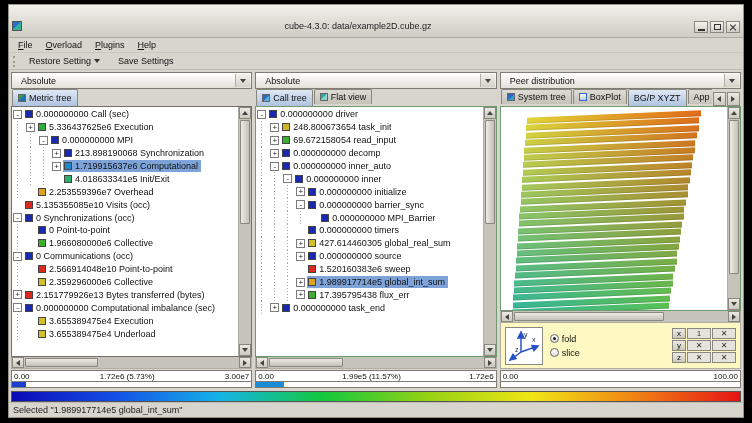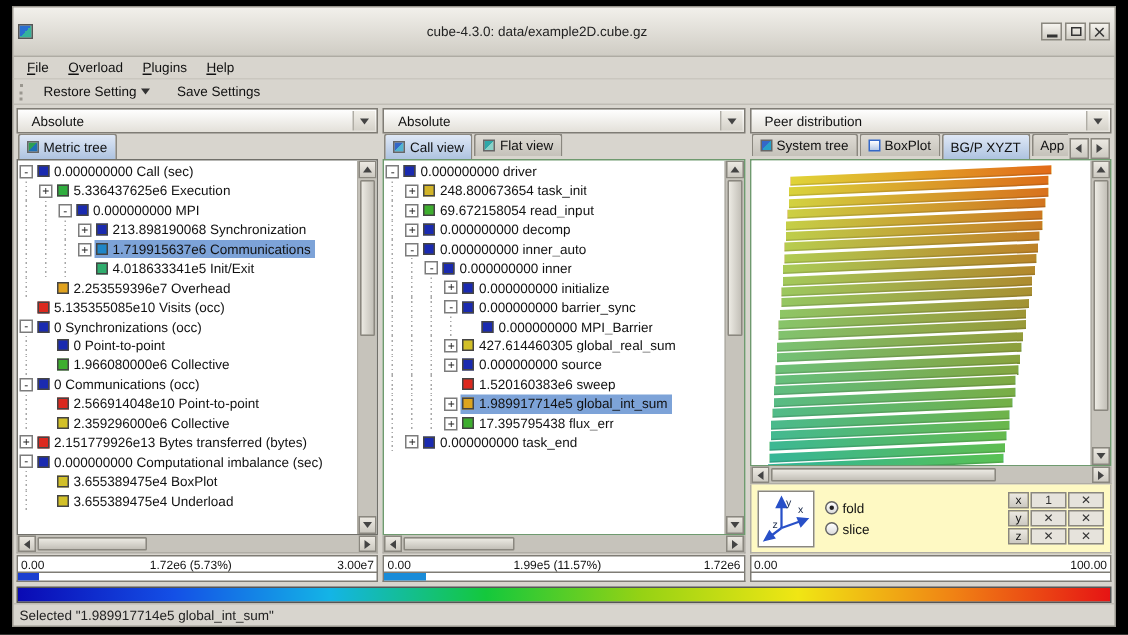--- a/index.html
+++ b/index.html
@@ -3,21 +3,21 @@
 <meta charset="utf-8">
 <style>
   *{box-sizing:border-box;margin:0;padding:0}
   html,body{width:752px;height:423px;background:#000;overflow:hidden;
     font-family:"Liberation Sans","DejaVu Sans",sans-serif;font-size:9px;color:#111}
   .window{position:absolute;left:8px;top:4px;width:736px;height:414px;background:#d8d5ce;
     border:1px solid #97948c;display:flex;flex-direction:column;overflow:hidden}
 
   
   .titlebar{height:30px;flex:none;background:linear-gradient(#f2f0eb,#cfccc4);border-bottom:1px solid #aeaba3;
-    display:flex;align-items:center;padding:16px 3px;gap:3px}
+    display:flex;padding:16px 3px;gap:3px}
   .app-icon{width:10px;height:10px;flex:none;background:linear-gradient(135deg,#2a6fd0 50%,#35b39a 50%);border:1px solid #555}
   .title{flex:1;text-align:center;color:#222}
   .win-btns{display:flex;gap:2px}
   .win-btn{width:14px;height:12px;border:1px solid #8a877f;background:linear-gradient(#f6f4ef,#cfccc4);
     display:flex;align-items:center;justify-content:center;position:relative}
   .glyph-min{width:7px;height:2px;background:#333;margin-top:6px}
   .glyph-max{width:7px;height:6px;border:1px solid #333}
   .glyph-close{position:relative;width:8px;height:8px}
   .glyph-close::before,.glyph-close::after{content:"";position:absolute;left:0;top:3.5px;width:8px;height:1.3px;background:#333}
   .glyph-close::before{transform:rotate(45deg)}.glyph-close::after{transform:rotate(-45deg)}
@@ -201,21 +201,21 @@
                 <span class="row-text">213.898190068 Synchronization</span>
               </span>
             </div>
             <div class="tree-row selected">
               <span class="guide"></span>
               <span class="guide"></span>
               <span class="guide"></span>
               <span class="expander">+</span>
               <span class="row-body">
                 <span class="sev-icon" style="background: rgb(31, 134, 200);"></span>
-                <span class="row-text">1.719915637e6 Communications</span>
+                <span class="row-text">1.719915637e6 Computational</span>
               </span>
             </div>
             <div class="tree-row">
               <span class="guide"></span>
               <span class="guide"></span>
               <span class="guide"></span>
               <span class="expander none"></span>
               <span class="row-body">
                 <span class="sev-icon" style="background: rgb(47, 174, 110);"></span>
                 <span class="row-text">4.018633341e5 Init/Exit</span>
@@ -294,21 +294,21 @@
               <span class="row-body">
                 <span class="sev-icon" style="background: rgb(26, 42, 176);"></span>
                 <span class="row-text">0.000000000 Computational imbalance (sec)</span>
               </span>
             </div>
             <div class="tree-row">
               <span class="guide"></span>
               <span class="expander none"></span>
               <span class="row-body">
                 <span class="sev-icon" style="background: rgb(210, 192, 40);"></span>
-                <span class="row-text">3.655389475e4 BoxPlot</span>
+                <span class="row-text">3.655389475e4 Execution</span>
               </span>
             </div>
             <div class="tree-row">
               <span class="guide"></span>
               <span class="expander none"></span>
               <span class="row-body">
                 <span class="sev-icon" style="background: rgb(210, 192, 40);"></span>
                 <span class="row-text">3.655389475e4 Underload</span>
               </span>
             </div>
@@ -352,21 +352,21 @@
       <div class="combo">
         <span>Absolute</span>
         <span class="combo-arrow">
             <span class="tri-down"></span>
           </span>
       </div>
       <div class="tabbar">
           <div class="tabs" id="tabs-call">
             <div class="tab active">
               <span class="tab-icon icon-call"></span>
-              <span>Call view</span>
+              <span>Call tree</span>
             </div>
             <div class="tab">
               <span class="tab-icon icon-flat"></span>
               <span>Flat view</span>
             </div>
           </div>
         </div>
       <div class="content-wrap">
         <div class="tree" id="tree-call">
             <div class="tree-row">
@@ -439,20 +439,30 @@
             </div>
             <div class="tree-row">
               <span class="guide"></span>
               <span class="guide"></span>
               <span class="guide"></span>
               <span class="guide"></span>
               <span class="expander none"></span>
               <span class="row-body">
                 <span class="sev-icon" style="background: rgb(26, 42, 176);"></span>
                 <span class="row-text">0.000000000 MPI_Barrier</span>
+              </span>
+            </div>
+            <div class="tree-row">
+              <span class="guide"></span>
+              <span class="guide"></span>
+              <span class="guide"></span>
+              <span class="expander none"></span>
+              <span class="row-body">
+                <span class="sev-icon" style="background: rgb(26, 42, 176);"></span>
+                <span class="row-text">0.000000000 timers</span>
               </span>
             </div>
             <div class="tree-row">
               <span class="guide"></span>
               <span class="guide"></span>
               <span class="guide"></span>
               <span class="expander">+</span>
               <span class="row-body">
                 <span class="sev-icon" style="background: rgb(210, 192, 40);"></span>
                 <span class="row-text">427.614460305 global_real_sum</span>

